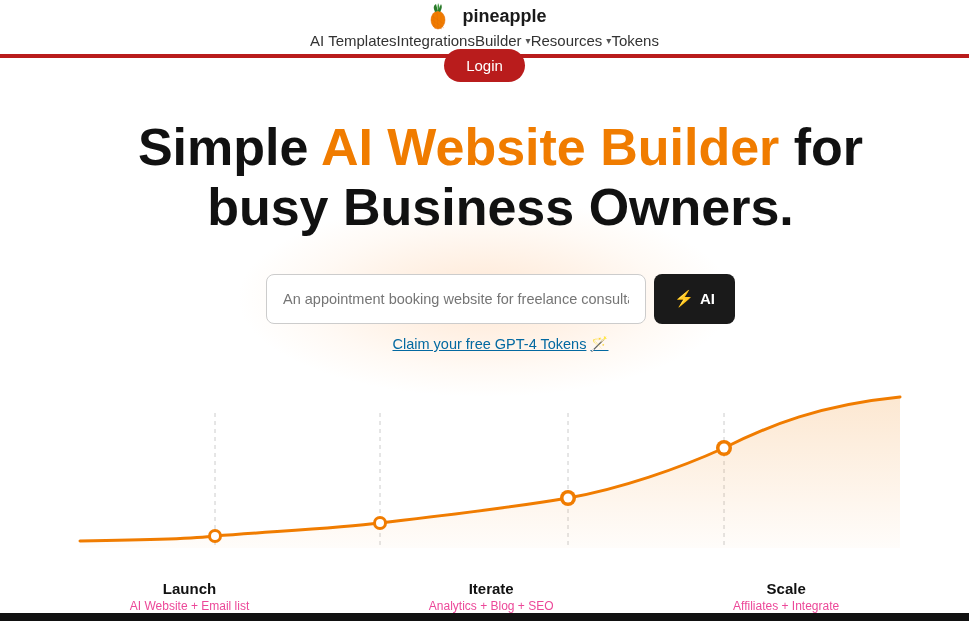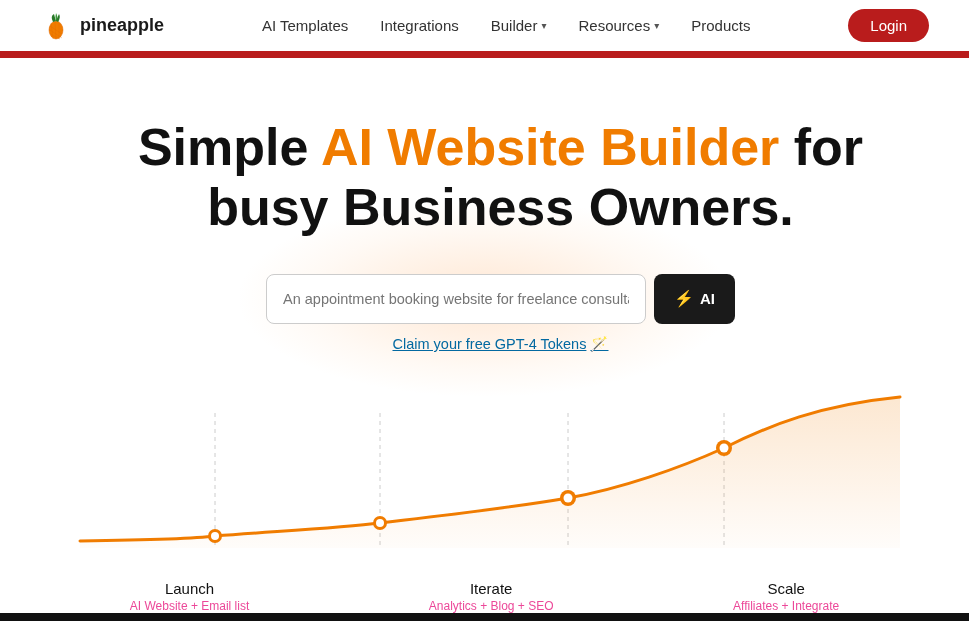--- a/index.html
+++ b/index.html
@@ -11,42 +11,42 @@
       overflow-x: hidden;
     }
 
     
     nav {
       display: flex;
       align-items: center;
       justify-content: space-between;
       padding: 0 40px;
       height: 58px;
-      border-bottom: 7px solid #b91c1c;
+      border-bottom: 4px solid #b91c1c;
       position: relative;
       z-index: 10;
+      flex-direction: column;
     }
     .nav-logo {
       display: flex;
       align-items: center;
       gap: 8px;
     }
     .logo-icon {
       width: 32px;
       height: 32px;
     }
     .logo-text {
       font-size: 18px;
       font-weight: 600;
       color: #1a1a1a;
     }
     .nav-links {
       display: flex;
       align-items: center;
-      gap: 32px;
     }
     .nav-link {
       font-size: 15px;
       color: #333;
       cursor: pointer;
       display: flex;
       align-items: center;
       gap: 4px;
       white-space: nowrap;
     }
@@ -185,21 +185,21 @@
     }
 
     .chart-label {
       display: flex;
       flex-direction: column;
       align-items: center;
       gap: 2px;
     }
     .chart-label-title {
       font-size: 15px;
-      font-weight: 400;
+      font-weight: 700;
       color: #111;
     }
     .chart-label-sub {
       font-size: 12px;
       color: #ec4899;
       text-align: center;
     }
 
     
     .bottom-bar {
@@ -239,21 +239,21 @@
     <span class="nav-link">AI Templates</span>
     <span class="nav-link">Integrations</span>
     <span class="nav-link">
       <span>Builder</span>
       <span class="nav-chevron">▾</span>
     </span>
     <span class="nav-link">
       <span>Resources</span>
       <span class="nav-chevron">▾</span>
     </span>
-    <span class="nav-link">Products</span>
+    <span class="nav-link">Tokens</span>
   </div>
 
   <button class="nav-login">Login</button>
 </nav>
 
 <section class="hero">
   <h1 class="hero-heading">
     <span>Simple </span><span class="highlight">AI Website Builder</span><span> for</span><br>
     <span>busy Business Owners.</span>
   </h1>

